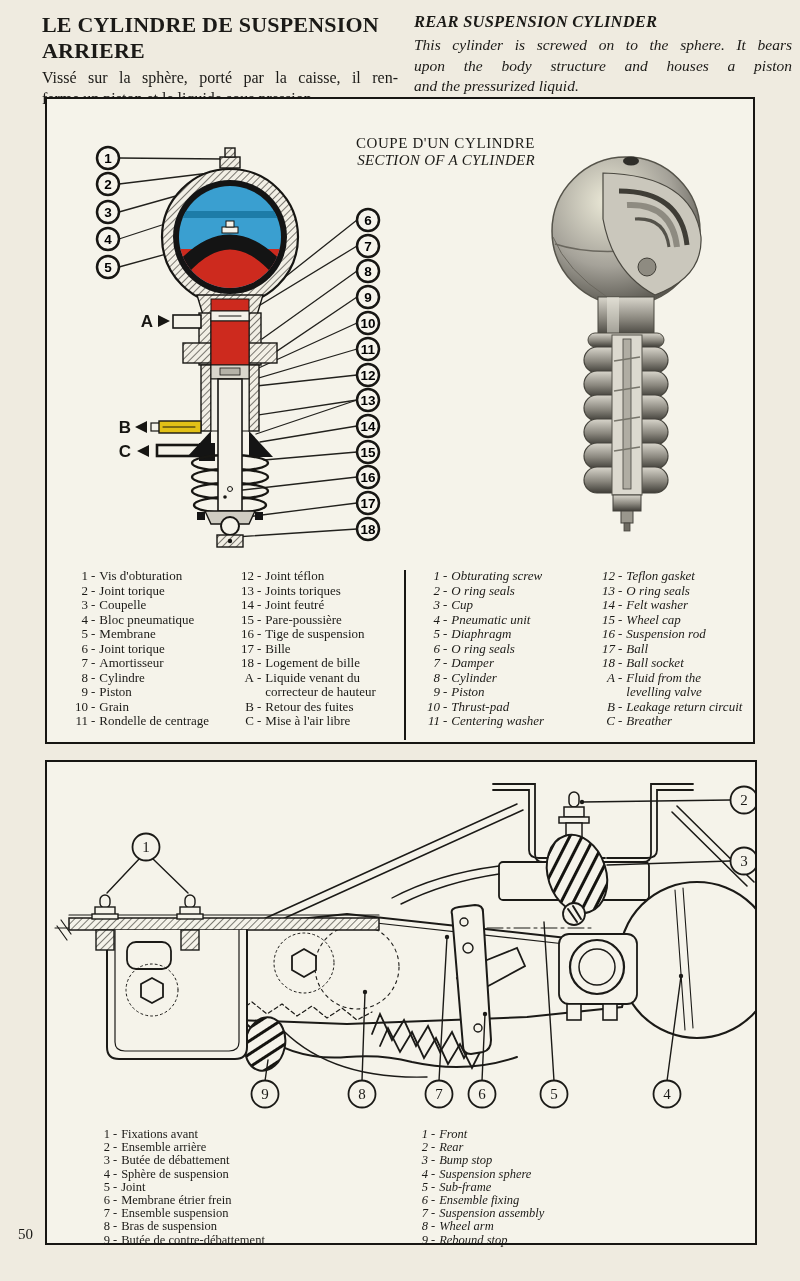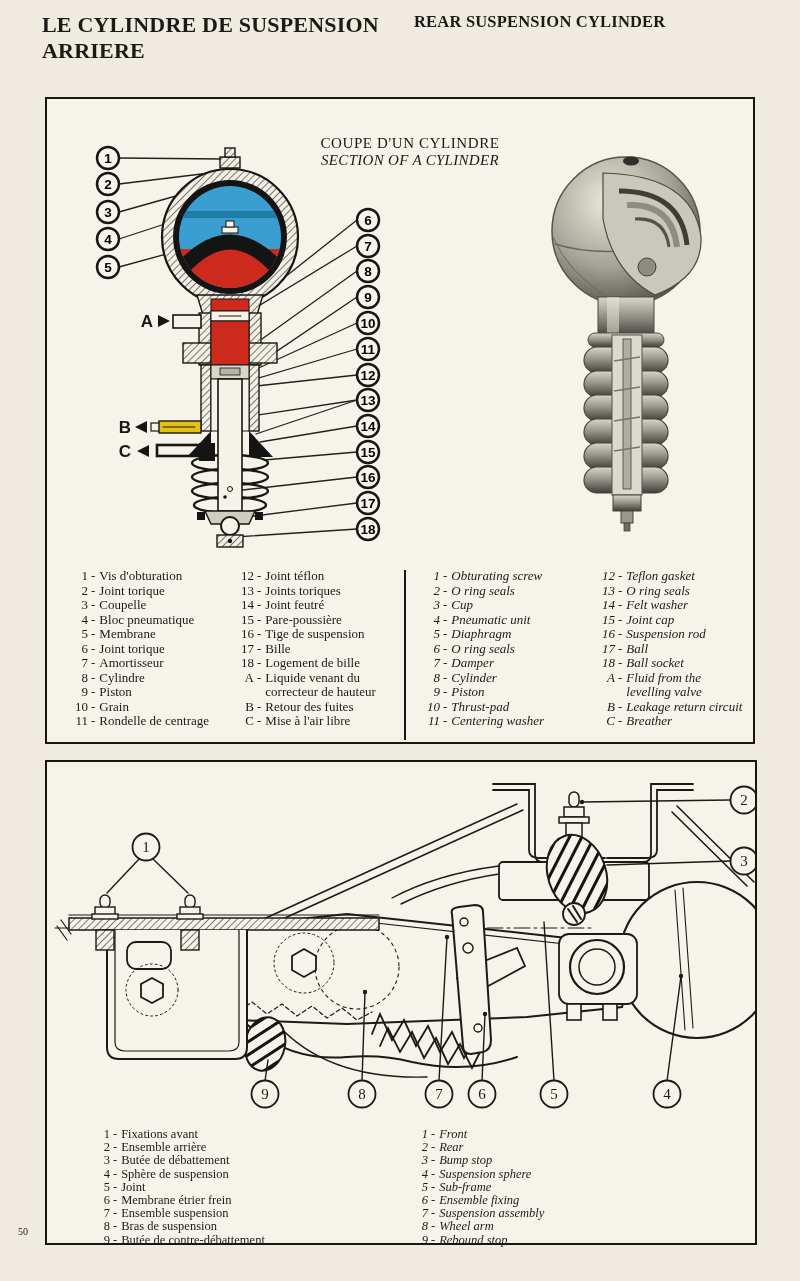--- a/index.html
+++ b/index.html
@@ -1,54 +1,63 @@
 <!DOCTYPE html>
 <html><head>
 <meta charset="utf-8">
 <style>
   html,body{margin:0;padding:0;}
   body{width:800px;height:1281px;background:#efebe0;position:relative;overflow:hidden;
        font-family:"Liberation Serif",serif;color:#1b1a17;}
   .abs{position:absolute;}
   
   .hdr-fr{left:42px;top:12px;width:356px;}
-  .hdr-en{left:414px;top:12px;width:378px;}
+  .hdr-en{left:414px;top:12px;width:378px;font-style:italic;}
   .hdr-title{font-weight:bold;font-size:22px;letter-spacing:.2px;margin-bottom:3px;}
   .hdr-en .hdr-title{font-size:16.5px;}
   .hdr-body{font-size:16px;line-height:21px;}
   .hdr-en .hdr-body{font-size:15.5px;line-height:20.5px;}
   .just{text-align:justify;text-align-last:justify;}
   
   .box{position:absolute;background:#f5f3ea;border:2.5px solid #171613;}
   .box1{left:45px;top:97px;width:706px;height:643px;}
   .box2{left:45px;top:760px;width:708px;height:481px;}
   .box svg{position:absolute;left:0;top:0;}
   
-  .cap{left:238px;top:36px;width:250px;text-align:center;font-size:15px;letter-spacing:.6px;}
+  .cap{left:238px;top:36px;width:250px;text-align:right;font-size:15px;letter-spacing:.6px;}
   .cap .en{font-style:italic;letter-spacing:.3px;}
   
   .leg{position:absolute;font-size:13px;line-height:14.5px;}
   .leg .li{display:flex;}
   .leg .n{flex:none;width:21px;text-align:right;}
   .leg .dash{flex:none;padding:0 4px 0 3px;}
   .leg .t{white-space:pre-line;}
   .leg.it{font-style:italic;}
   .leg2{font-size:12.5px;line-height:13.2px;}
   .leg2 .n{width:15px;}
   .vdiv{left:357px;top:471px;width:1.5px;height:170px;background:#171613;}
-  .pageno{left:18px;top:1226px;font-size:10px;}
+  .pageno{left:18px;top:1226px;font-size:15px;}
 </style>
 </head>
 <body>
 
 <div class="abs hdr-fr">
   <div class="hdr-title">LE CYLINDRE DE SUSPENSION ARRIERE</div>
+  <div class="hdr-body">
+      <div class="just">Vissé sur la sphère, porté par la caisse, il ren-</div>
+      <div>ferme un piston et le liquide sous pression.</div>
+    </div>
 </div>
 <div class="abs hdr-en">
   <div class="hdr-title">REAR SUSPENSION CYLINDER</div>
+  <div class="hdr-body">
+      <div class="just">This cylinder is screwed on to the sphere.  It bears</div>
+      <div class="just">upon the body structure and houses a piston</div>
+      <div>and the pressurized liquid.</div>
+    </div>
 </div>
 
 <div class="box box1">
 
   <svg width="706" height="643" viewBox="0 0 706 643">
     <defs>
       <pattern id="h1" patternUnits="userSpaceOnUse" width="5" height="5" patternTransform="rotate(45)">
         <rect width="5" height="5" fill="#f2efe5"></rect>
         <line x1="0" y1="0" x2="0" y2="5" stroke="#35332d" stroke-width="1.3"></line>
       </pattern>
@@ -463,21 +472,21 @@
         <span class="t">O ring seals</span>
       </div>
       <div class="li">
         <span class="n">14</span>
         <span class="dash">-</span>
         <span class="t">Felt washer</span>
       </div>
       <div class="li">
         <span class="n">15</span>
         <span class="dash">-</span>
-        <span class="t">Joint cap</span>
+        <span class="t">Wheel cap</span>
       </div>
       <div class="li">
         <span class="n">16</span>
         <span class="dash">-</span>
         <span class="t">Suspension rod</span>
       </div>
       <div class="li">
         <span class="n">17</span>
         <span class="dash">-</span>
         <span class="t">Ball</span>

